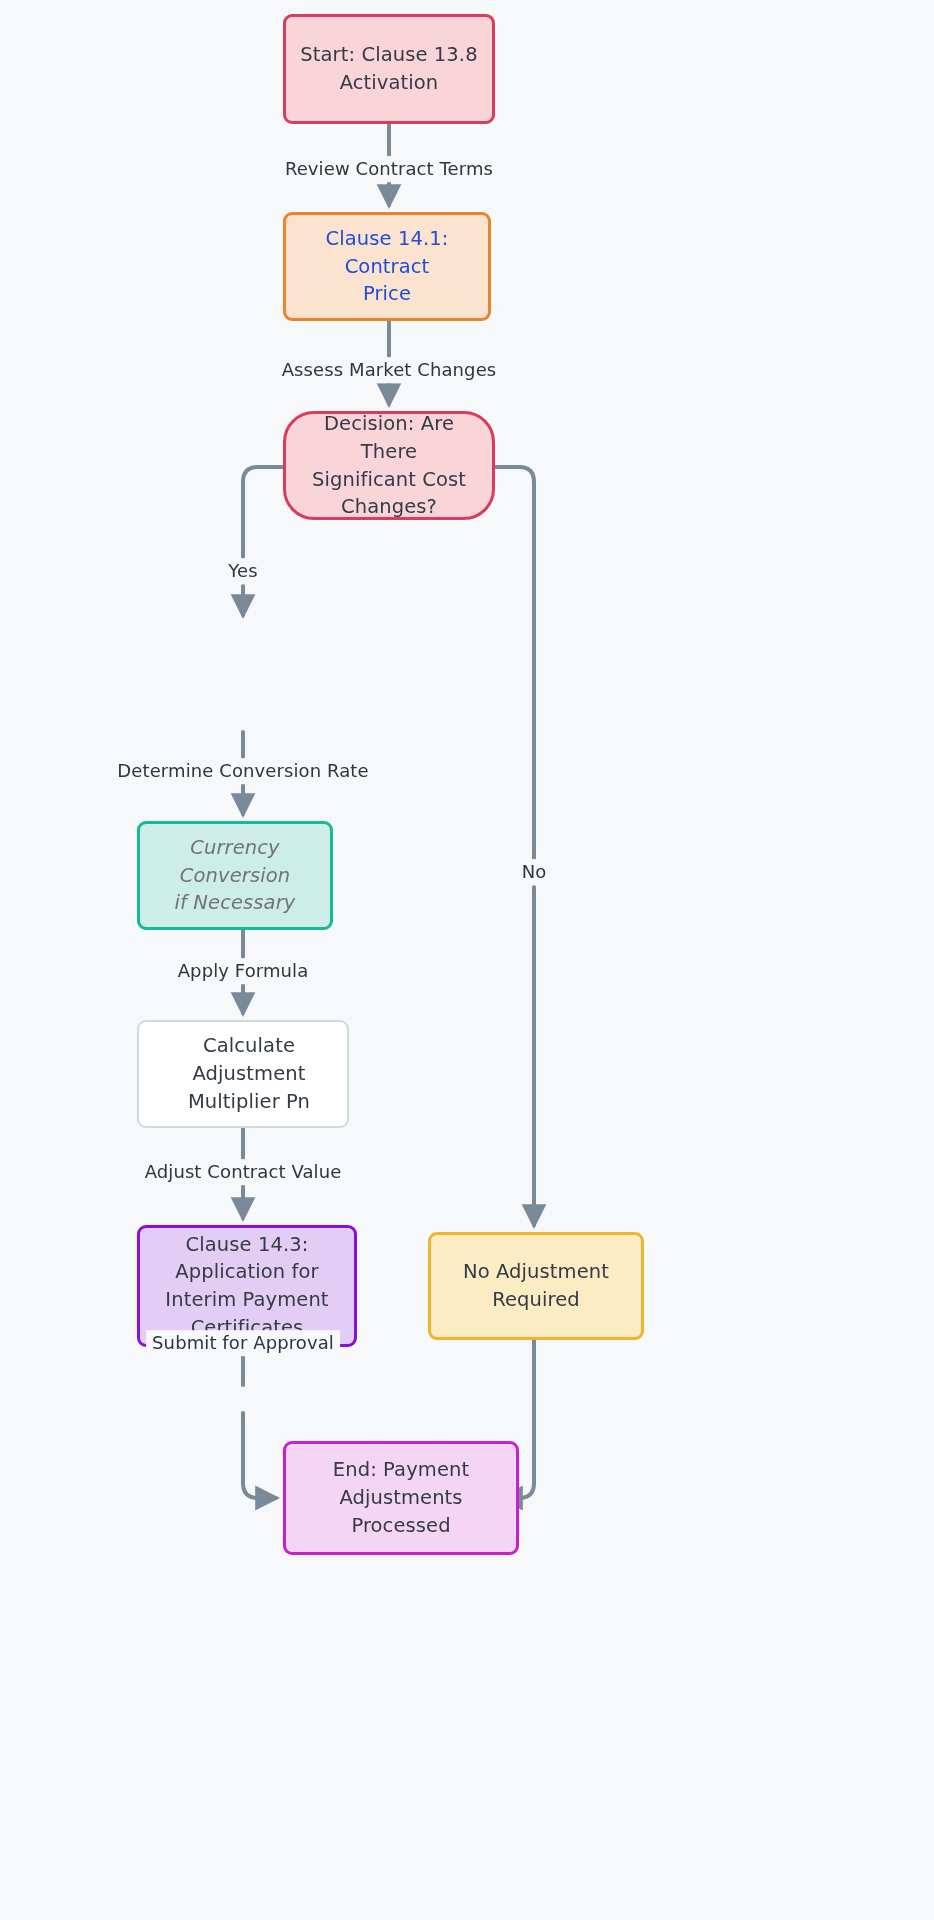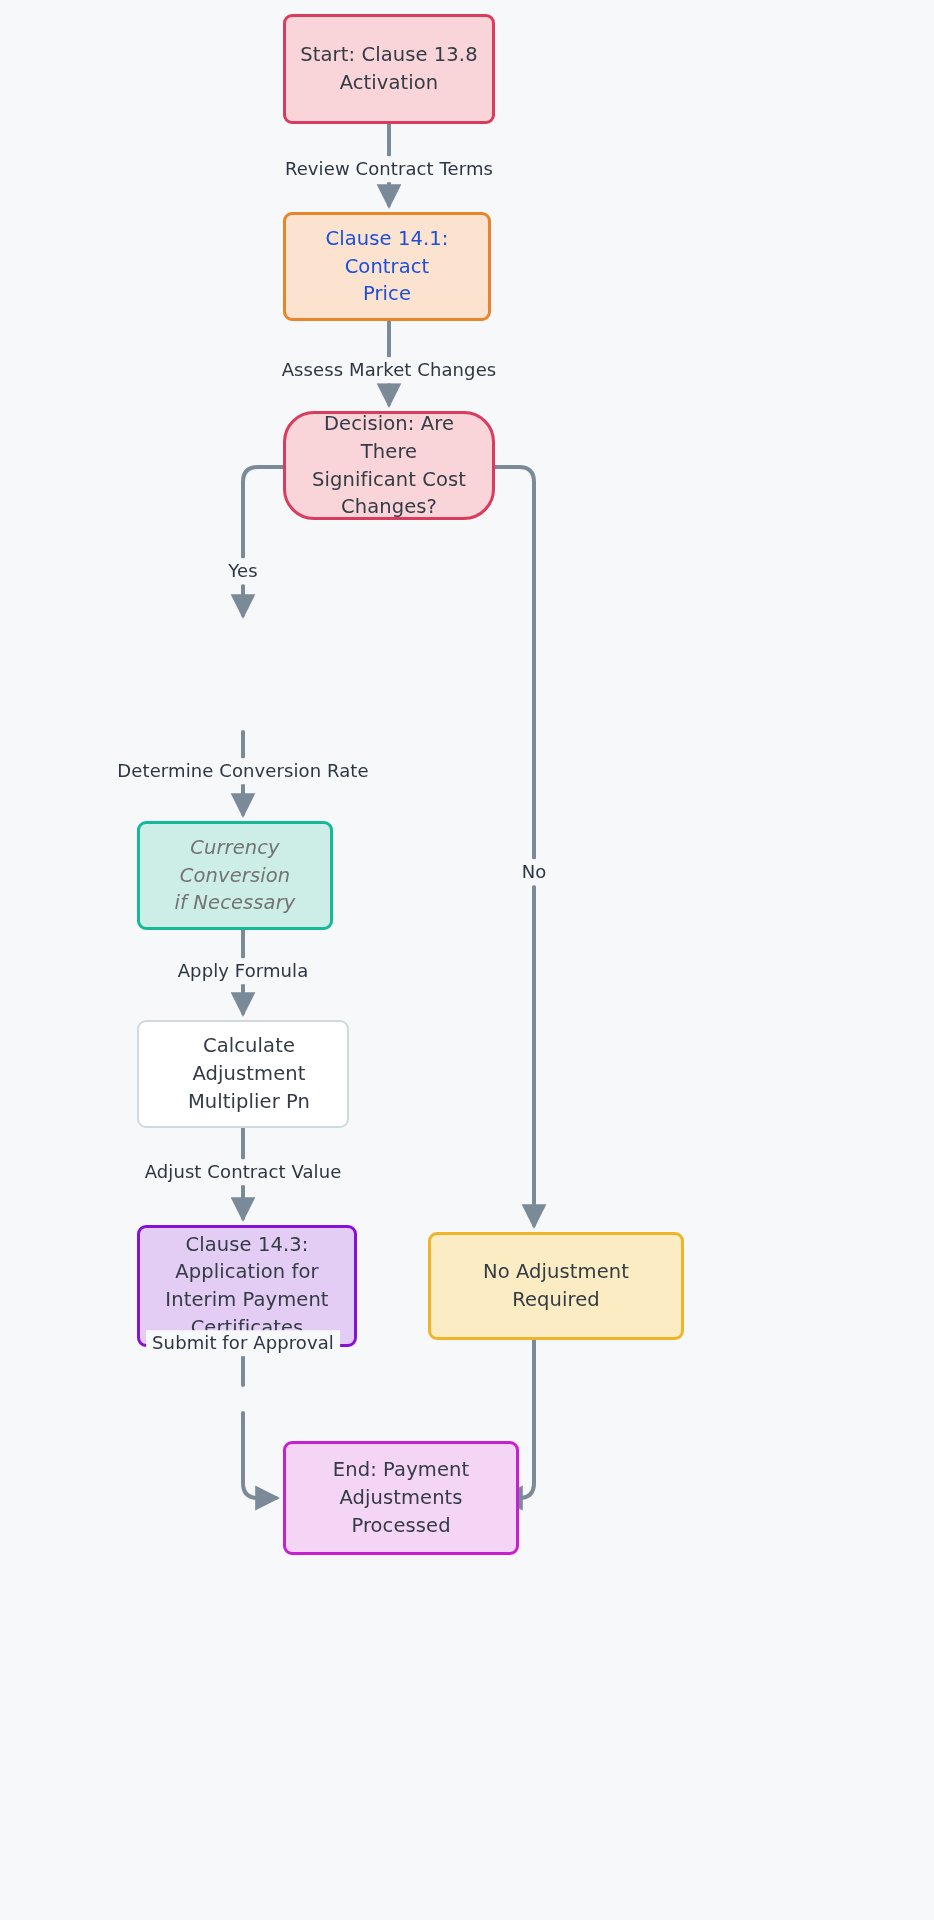--- a/index.html
+++ b/index.html
@@ -105,21 +105,21 @@
 Significant Cost
 Changes?</div>
   <div class="node" style="left: 137px; top: 821px; width: 196px; height: 109px; background: rgb(205, 238, 230); border-color: rgb(22, 184, 154); border-width: 3px; color: #737373; font-style: italic;">Currency Conversion
 if Necessary</div>
   <div class="node" style="left: 137px; top: 1020px; width: 212px; height: 108px; background: rgb(255, 255, 255); border-color: rgb(207, 217, 224); border-width: 2px; color: rgb(51, 59, 69); padding-left: 24px;">Calculate Adjustment
 Multiplier Pn</div>
   <div class="node" style="left: 137px; top: 1225px; width: 220px; height: 122px; background: rgb(228, 205, 245); border-color: rgb(136, 17, 216); border-width: 3px; color: rgb(51, 59, 69);">Clause 14.3:
 Application for
 Interim Payment
 Certificates</div>
-  <div class="node" style="left: 428px; top: 1232px; width: 256px; height: 108px; background: rgb(252, 236, 196); border-color: rgb(240, 180, 41); border-width: 3px; color: rgb(51, 59, 69);">No Adjustment
+  <div class="node" style="left: 428px; top: 1232px; width: 216px; height: 108px; background: rgb(252, 236, 196); border-color: rgb(240, 180, 41); border-width: 3px; color: rgb(51, 59, 69);">No Adjustment
 Required</div>
   <div class="node" style="left: 283px; top: 1441px; width: 236px; height: 114px; background: rgb(245, 213, 245); border-color: rgb(200, 31, 208); border-width: 3px; color: rgb(51, 59, 69);">End: Payment
 Adjustments
 Processed</div>
 
   <div class="edge-label" style="left: 389px; top: 169px;">Review Contract Terms</div>
   <div class="edge-label" style="left: 389px; top: 370px;">Assess Market Changes</div>
   <div class="edge-label" style="left: 243px; top: 571px;">Yes</div>
   <div class="edge-label" style="left: 534px; top: 872px;">No</div>
   <div class="edge-label" style="left: 243px; top: 771px;">Determine Conversion Rate</div>

